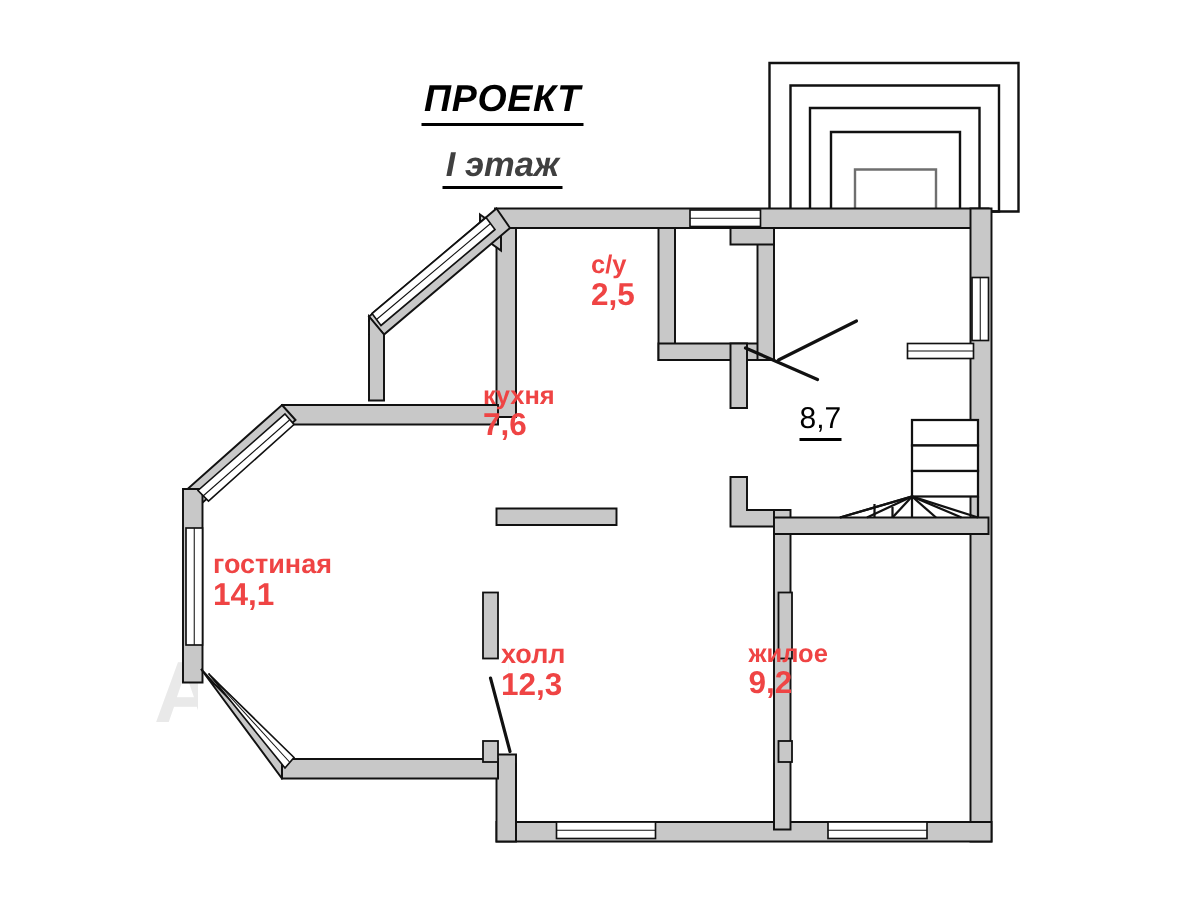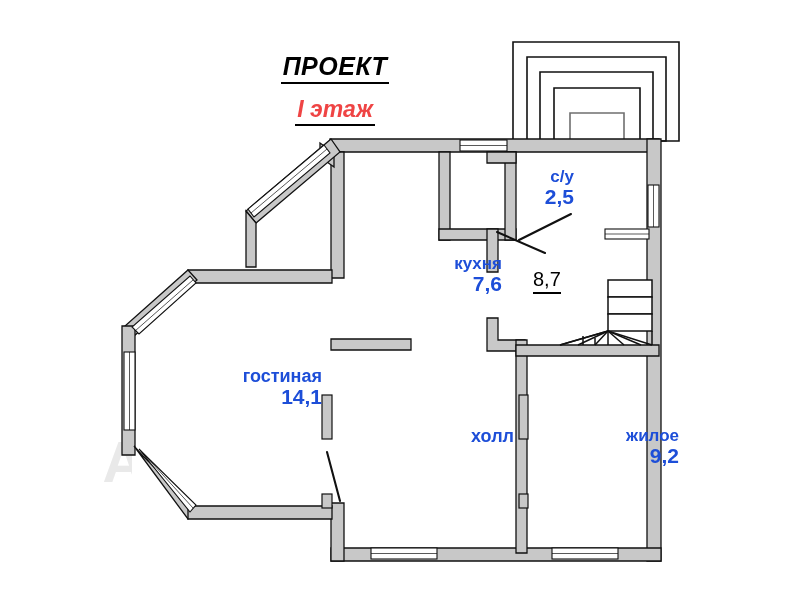--- a/index.html
+++ b/index.html
@@ -54,30 +54,30 @@
     width: 800px;
     text-align: center;
     pointer-events: none;
   }
   .title-sub {
     display: inline-block;
     font-family: "Liberation Sans", sans-serif;
     font-weight: bold;
     font-style: italic;
     font-size: 23px;
-    color: #ef4444;
+    color: #404040;
     border-bottom: 2.5px solid #000;
     padding: 0 2px 1px 2px;
     position: relative;
     left: -65px;
   }
   .room-label {
     position: absolute;
-    text-align: right;
-    color: #1d4ed8;
+    text-align: left;
+    color: #ef4444;
     pointer-events: none;
     line-height: 1.08;
   }
   .room-name {
     display: block;
     font-family: "Liberation Sans", sans-serif;
     font-weight: bold;
     font-size: 17px;
     white-space: nowrap;
   }
@@ -302,20 +302,21 @@
       <div class="room-label" style="left: 394px; top: 168px; width: 180px;">
         <span class="room-name">с/у</span>
         <span class="room-area">2,5</span>
       </div>
       <div class="room-label big" style="left: 142px; top: 367px; width: 180px;">
         <span class="room-name">гостиная</span>
         <span class="room-area">14,1</span>
       </div>
       <div class="room-label big" style="left: 334px; top: 427px; width: 180px;">
         <span class="room-name">холл</span>
+        <span class="room-area">12,3</span>
       </div>
       <div class="room-label" style="left: 499px; top: 427px; width: 180px;">
         <span class="room-name">жилое</span>
         <span class="room-area">9,2</span>
       </div>
       <div class="solo-area" style="left: 533px; top: 268px;">8,7</div>
     </div>
 
 </div>
 

